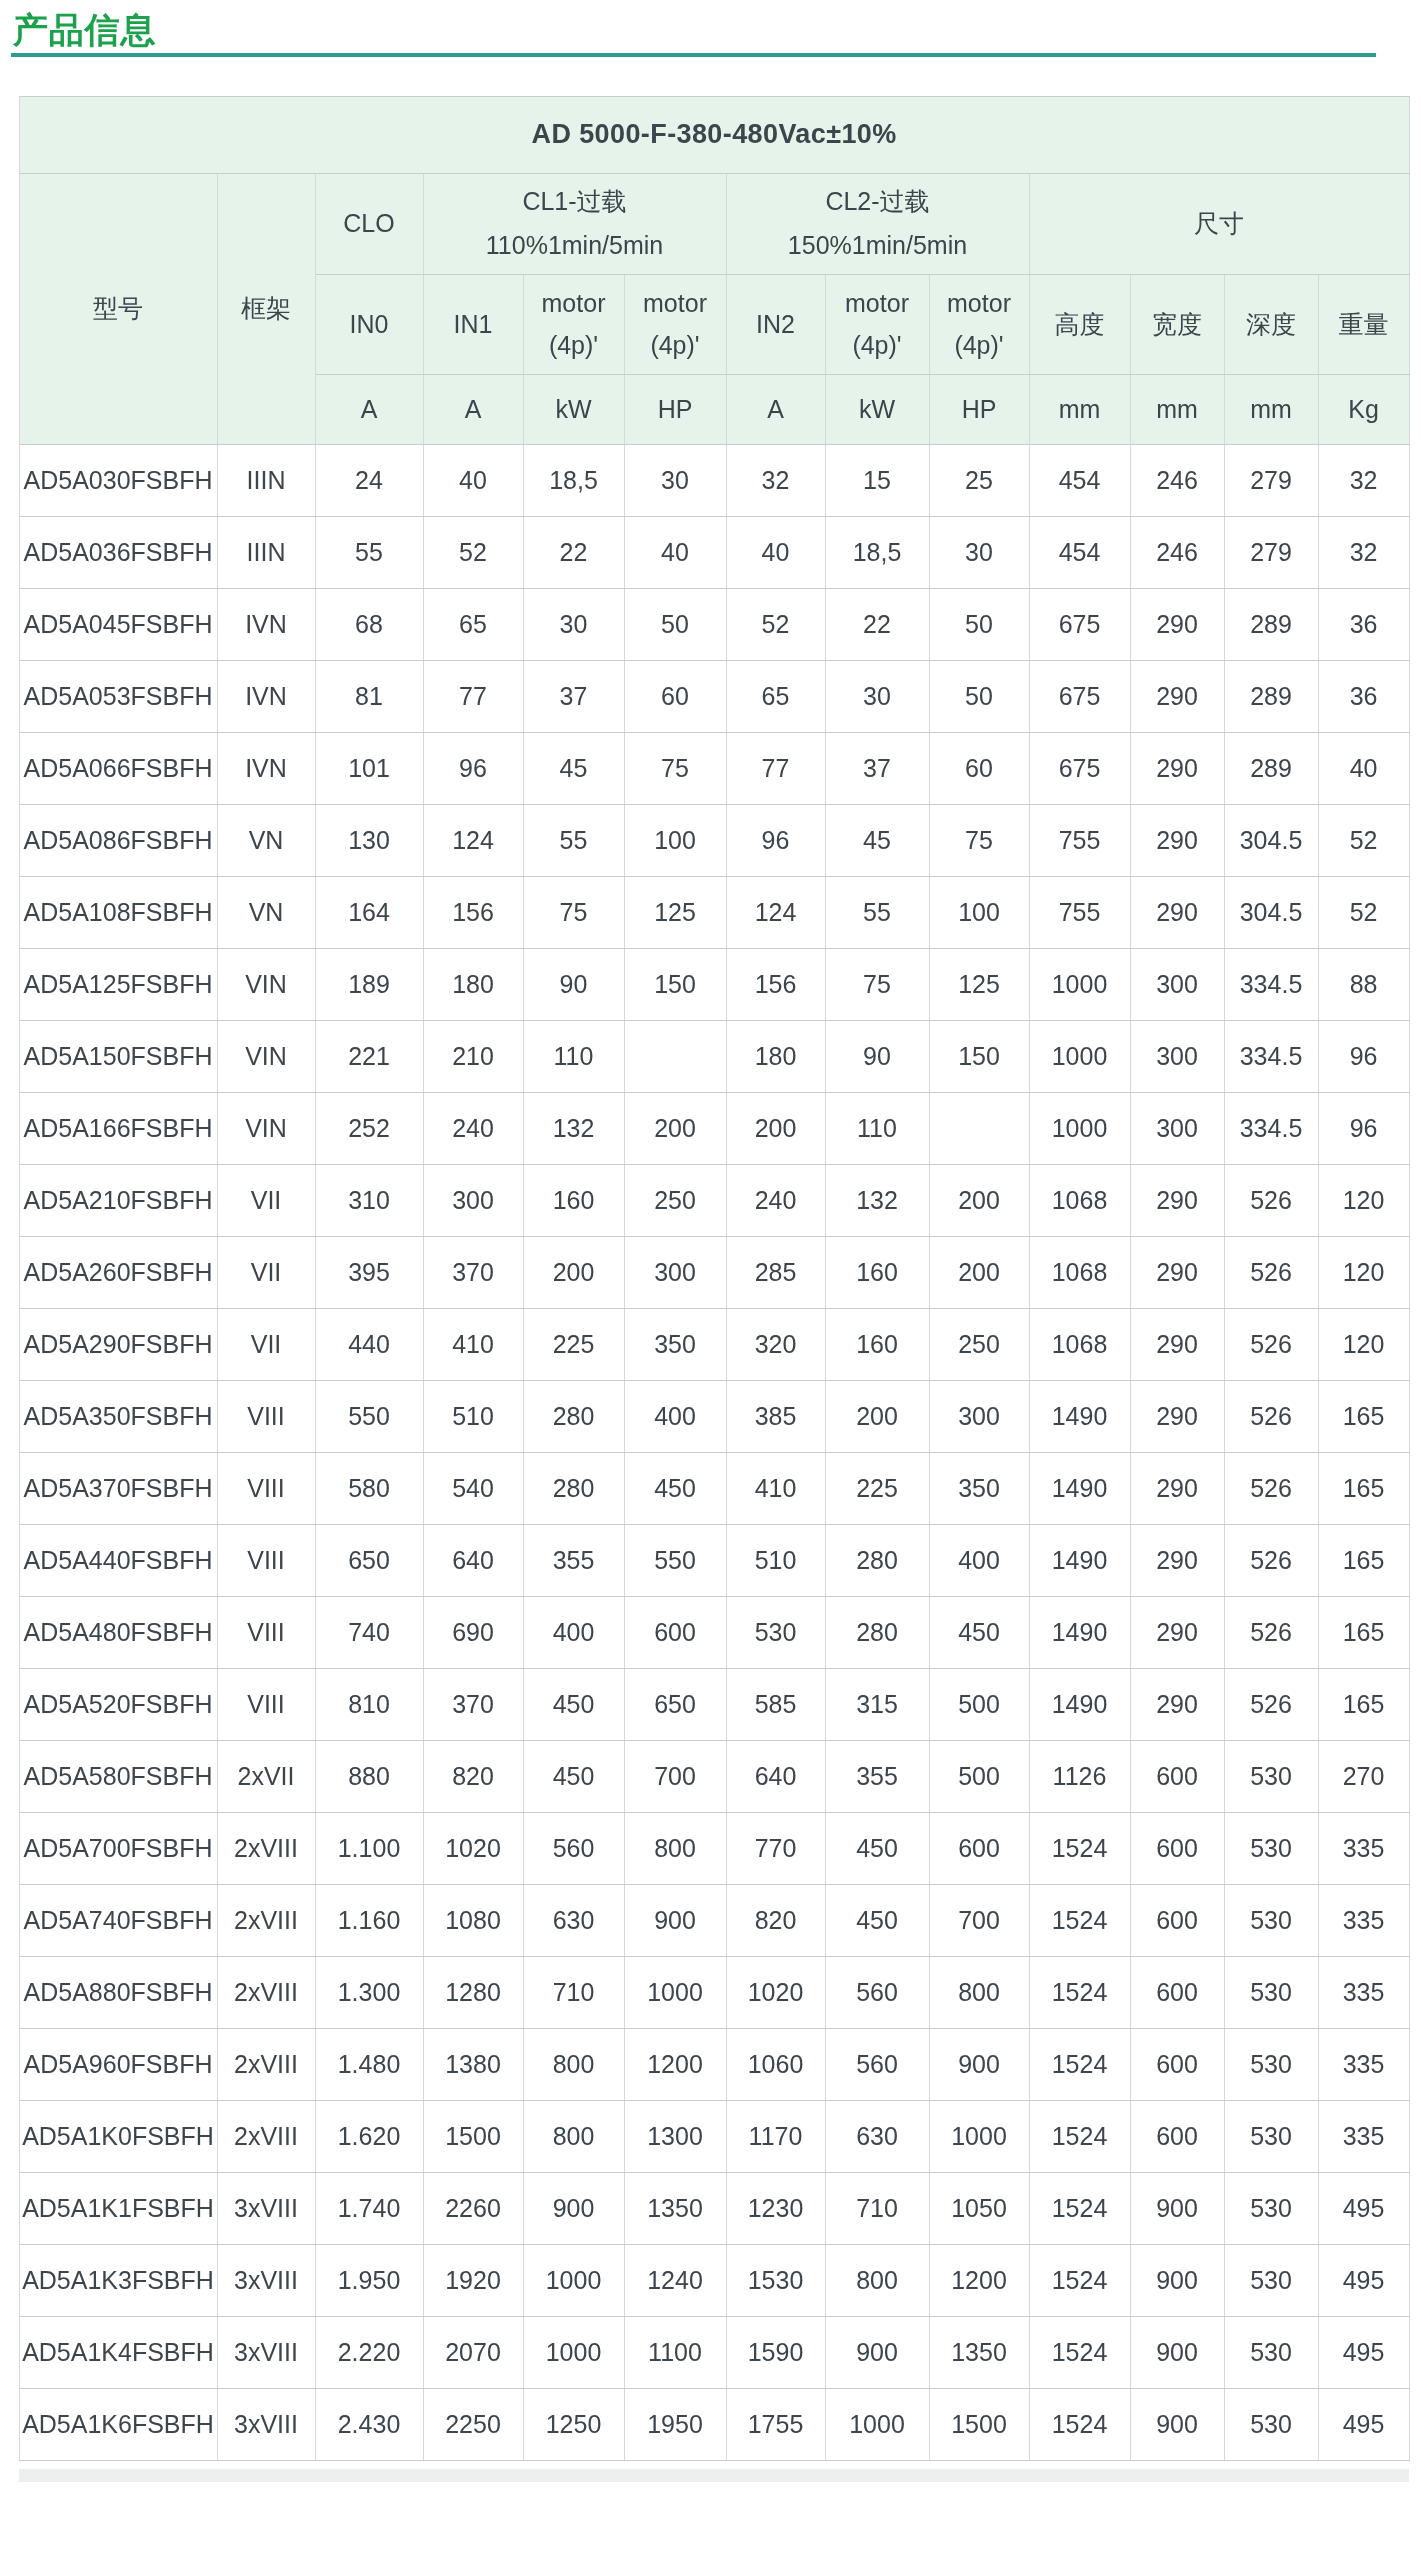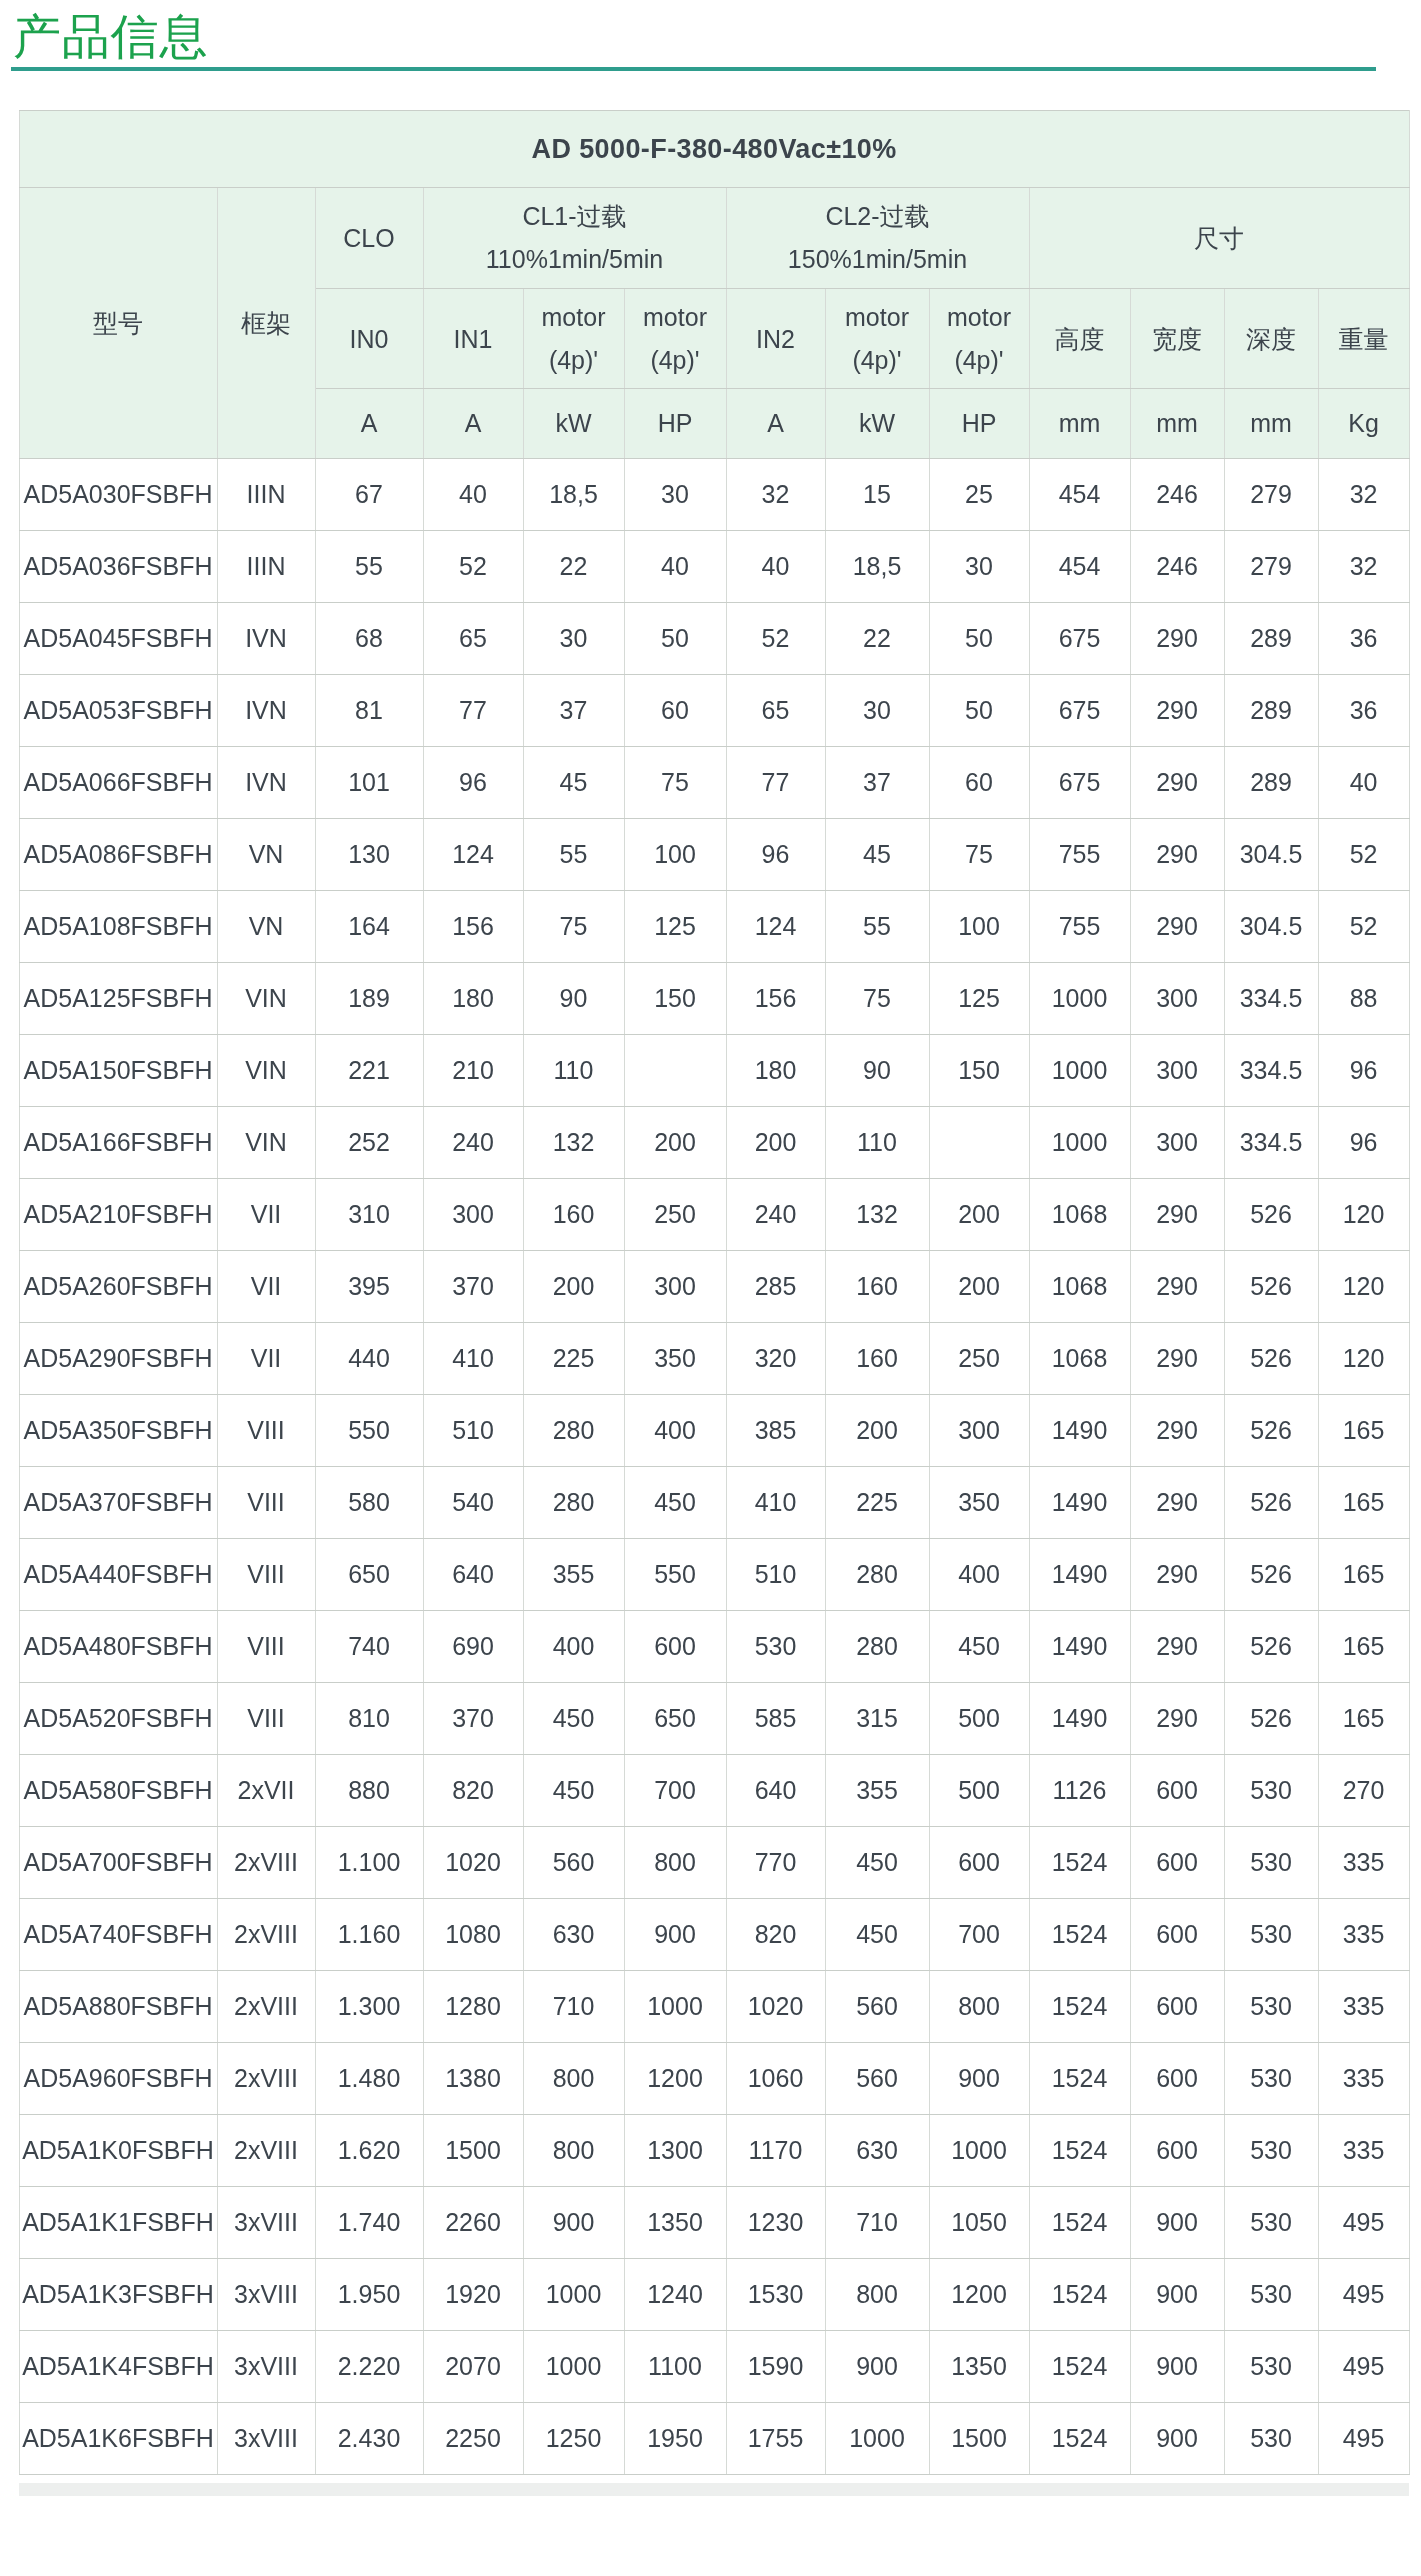--- a/index.html
+++ b/index.html
@@ -3,21 +3,21 @@
 <meta charset="utf-8">
 <style>
   html,body{margin:0;padding:0;background:#ffffff;}
   body{
     width:1421px;height:2576px;overflow:hidden;
     font-family:"Liberation Sans", sans-serif;
     color:#3c444c;
   }
   .page-title{
     margin:9.7px 0 0 13px;
-    font-size:48px;font-weight:400;letter-spacing:0.8px;
+    font-size:35px;font-weight:700;letter-spacing:0.8px;
     color:#1ca24d;line-height:1.12;
   }
   .title-underline{
     margin:4px 0 0 11.3px;
     width:1365px;height:4px;background:#2f9d8d;
   }
   table.spec{
     margin:39px 0 0 18.5px;
     width:1390px;
     border-collapse:collapse;table-layout:fixed;
@@ -134,21 +134,21 @@
         <th>mm</th>
         <th>mm</th>
         <th>mm</th>
         <th>Kg</th>
       </tr>
   </thead>
   <tbody id="spec-body">
       <tr>
         <td>AD5A030FSBFH</td>
         <td>IIIN</td>
-        <td>67</td>
+        <td>24</td>
         <td>40</td>
         <td>18,5</td>
         <td>30</td>
         <td>32</td>
         <td>15</td>
         <td>25</td>
         <td>454</td>
         <td>246</td>
         <td>279</td>
         <td>32</td>

